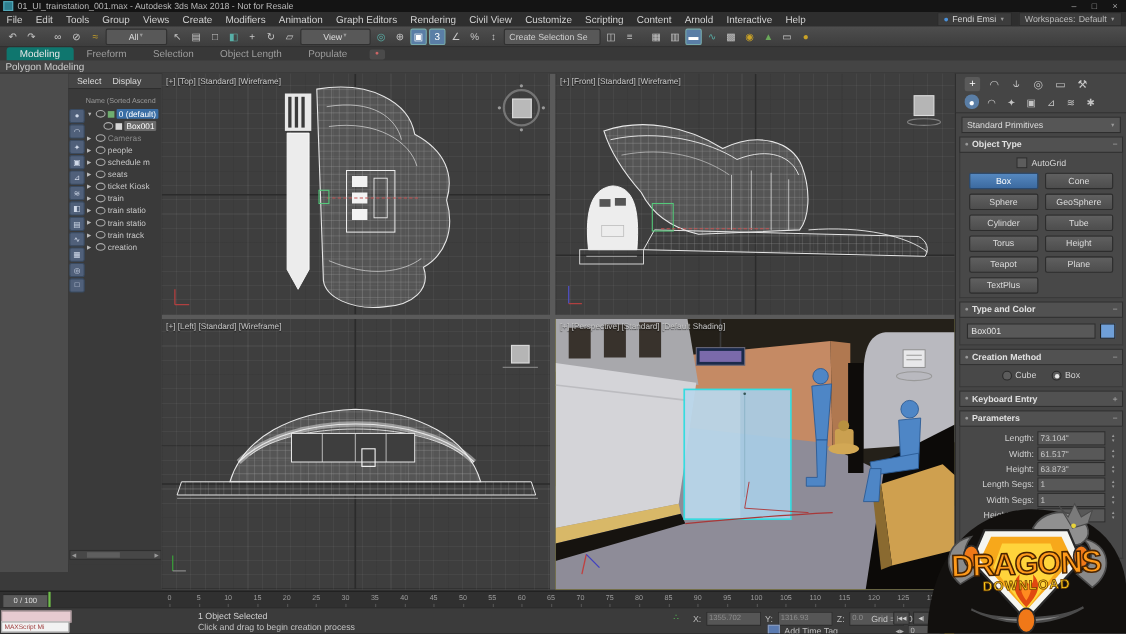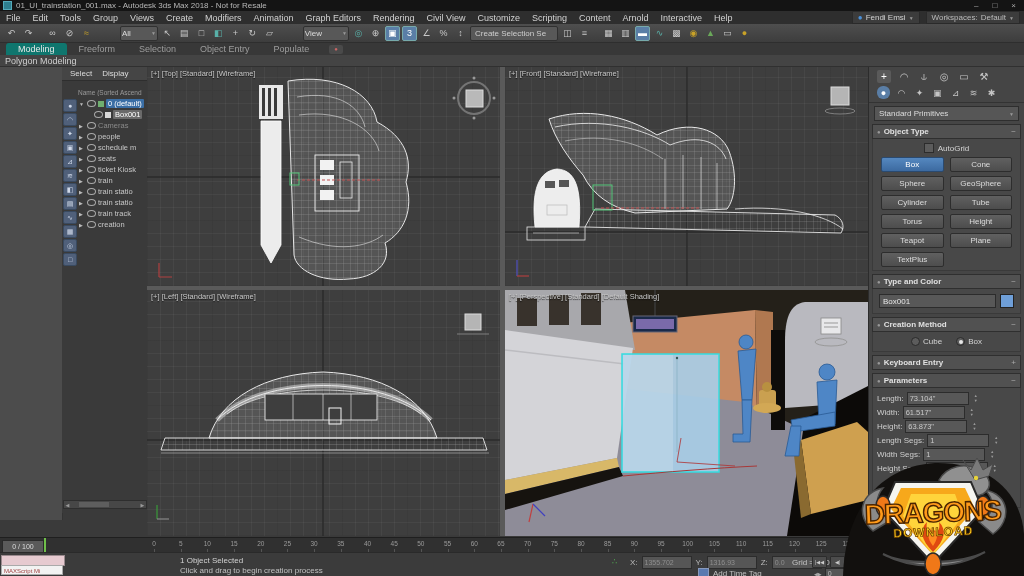--- a/index.html
+++ b/index.html
@@ -25,21 +25,21 @@
   .user-glyph{color:#4a90d9;font-size:8px;}
   
   #toolbar{position:absolute;left:0;top:24px;width:1024px;height:19px;
            background:linear-gradient(#4e4e4e,#3d3d3d);display:flex;align-items:center;
            padding-left:4px;gap:2px;border-bottom:1px solid #2e2e2e;box-sizing:border-box;}
   .tb-icon{width:15px;height:15px;display:flex;align-items:center;justify-content:center;
            font-size:9px;color:#c8c8c8;border-radius:2px;flex:0 0 auto;}
   .tb-icon.active{background:#5a7ea6;border:1px solid #7aa;color:#fff;box-sizing:border-box;}
   .tb-sep{width:5px;height:15px;flex:0 0 auto;}
   .tb-dd{height:13px;background:#585858;border:1px solid #303030;border-radius:2px;
-         font-size:8px;color:#ddd;display:flex;align-items:center;gap:20px;padding:0 1px;flex:0 0 auto;margin-left:24px;}
+         font-size:8px;color:#ddd;display:flex;align-items:center;gap:0;padding:0 20px;flex:0 0 auto;}
   .tb-field{height:13px;background:#585858;border:1px solid #303030;border-radius:2px;
          font-size:8px;color:#cfcfcf;display:flex;align-items:center;padding:0 4px;flex:0 0 auto;min-width:78px;}
   
   #ribbonTabs{position:absolute;left:0;top:43px;width:1024px;height:12px;background:#383838;
               display:flex;align-items:flex-end;font-size:9px;padding-left:6px;box-sizing:border-box;}
   .ribbon-tab{padding:0 12px;color:#9d9d9d;height:12px;line-height:12px;}
   .ribbon-tab.active{background:#0f766e;color:#e8e8e8;border-radius:3px 3px 0 0;}
   #ribbonExtra{width:14px;height:9px;background:#4a4a4a;border-radius:2px;margin-left:8px;
                align-self:center;display:flex;align-items:center;justify-content:center;font-size:6px;color:#c66;}
   #ribbonSub{position:absolute;left:0;top:55px;width:1024px;height:12px;background:#444;
@@ -113,21 +113,21 @@
            font-size:8px;color:#ddd;display:flex;align-items:center;justify-content:center;}
   .obj-btn.active{background:linear-gradient(#5588c0,#3c6aa0);color:#fff;border-color:#2a4a70;}
   #nameRow{display:flex;gap:4px;align-items:center;padding:2px;}
   #nameField{flex:1;height:12px;background:#585858;border:1px solid #2c2c2c;font-size:8px;color:#e6e6e6;
              display:flex;align-items:center;padding:0 3px;}
   #colorSwatch{width:12px;height:12px;border:1px solid #222;}
   #cmRow{display:flex;justify-content:center;gap:14px;font-size:8px;color:#d5d5d5;height:13px;align-items:center;}
   .radio{width:7px;height:7px;border:1px solid #2a2a2a;border-radius:50%;background:#5c5c5c;position:relative;}
   .radio.on::after{content:"";position:absolute;left:1.5px;top:1.5px;width:4px;height:4px;border-radius:50%;background:#e8e8e8;}
   .radio-lab{display:flex;gap:3px;align-items:center;}
-  .param-row{display:flex;align-items:center;justify-content:flex-start;gap:3px;height:13px;margin:1px 0;}
+  .param-row{display:flex;align-items:center;justify-content:flex-end;gap:3px;height:13px;margin:1px 0;}
   .param-lab{font-size:8px;color:#cfcfcf;}
   .param-field{width:56px;height:11px;background:#585858;border:1px solid #2c2c2c;font-size:7.5px;
                color:#c9c9c9;display:flex;align-items:center;padding:0 2px;}
   .spin{display:flex;flex-direction:column;width:8px;}
   .spin span{font-size:4px;line-height:4.5px;color:#9a9a9a;text-align:center;}
   .chk-row{display:flex;align-items:center;justify-content:center;gap:4px;font-size:7.5px;color:#d0d0d0;height:12px;}
   .gap{height:4px;}
   
   #trackbar{position:absolute;left:0;top:537px;width:1024px;height:15px;background:#303030;border-top:1px solid #1f1f1f;}
   #tsHandle{position:absolute;left:2px;top:2px;width:40px;height:11px;background:#5a5a5a;border:1px solid #2a2a2a;
@@ -249,21 +249,21 @@
       <span class="tb-icon" style="color: rgb(201, 162, 39);">◉</span>
       <span class="tb-icon" style="color: rgb(106, 168, 90);">▲</span>
       <span class="tb-icon">▭</span>
       <span class="tb-icon" style="color: rgb(201, 162, 39);">●</span>
     </div>
 
   <div id="ribbonTabs">
       <span class="ribbon-tab active">Modeling</span>
       <span class="ribbon-tab">Freeform</span>
       <span class="ribbon-tab">Selection</span>
-      <span class="ribbon-tab">Object Entry</span>
+      <span class="ribbon-tab">Object Length</span>
       <span class="ribbon-tab">Populate</span>
       <span id="ribbonExtra">●</span>
     </div>
   <div id="ribbonSub">Polygon Modeling</div>
 
   <div id="leftcol"></div>
 
   <div id="explorer">
     <div id="expMenu">
         <span>Select</span>

